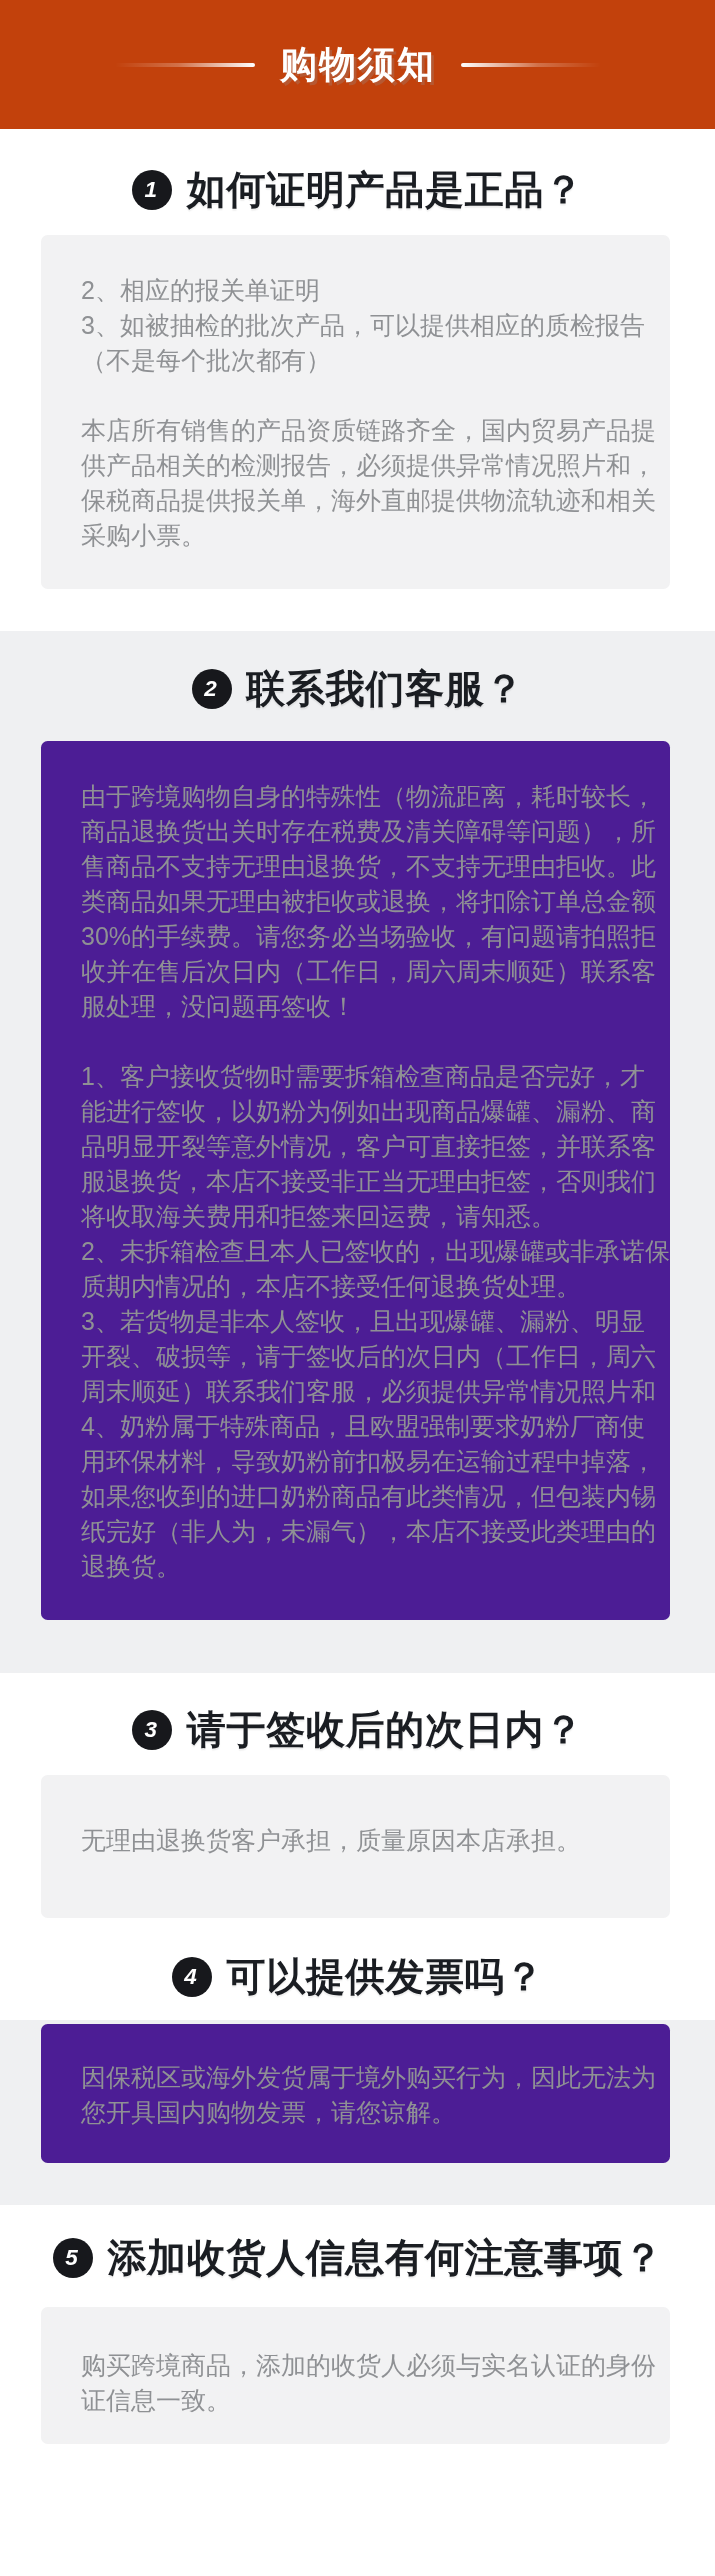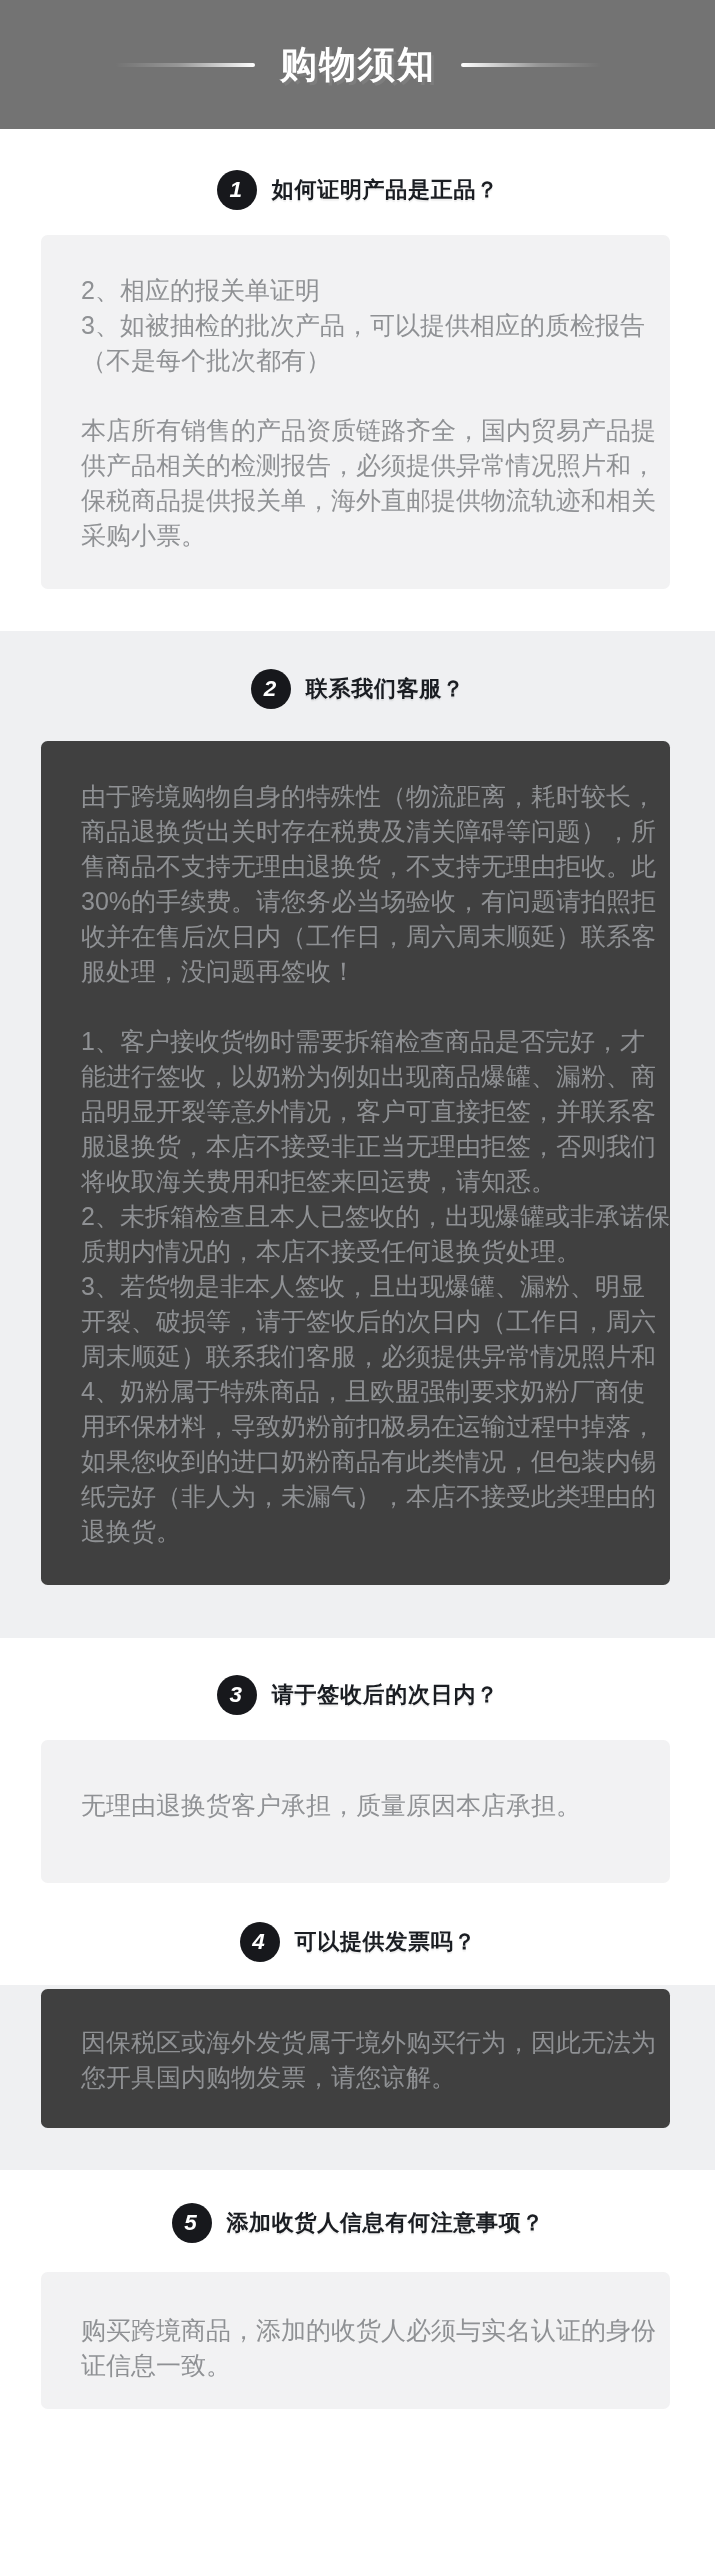--- a/index.html
+++ b/index.html
@@ -2,50 +2,50 @@
 <html style="font-size:10.6px"><head>
 <meta charset="utf-8">
 <style>
   html,body{margin:0;padding:0;background:#ffffff;}
   .page{
     width:716px;height:2576px;margin:0 auto;background:#ffffff;
     overflow:hidden;font-family:"Liberation Sans",sans-serif;position:relative;
   }
   
   .hdr{
-    height:129px;background:#737373;
+    height:129px;background:#c2410c;
     display:flex;align-items:center;justify-content:center;gap:25px;
   }
   .hdr-title{
     margin:0;color:#ffffff;font-size:37px;font-weight:700;letter-spacing:2px;
     text-shadow:2.7px 3.3px 0 rgba(150,150,150,0.28);
   }
   .hline{width:140px;height:4px;border-radius:2px;flex:0 0 auto;}
   .hline-left{background:linear-gradient(90deg,rgba(255,255,255,0) 0%,rgba(255,255,255,0.25) 45%,#ffffff 100%);}
   .hline-right{background:linear-gradient(270deg,rgba(255,255,255,0) 0%,rgba(255,255,255,0.25) 45%,#ffffff 100%);}
   
   .sec-heading{
     display:flex;align-items:center;justify-content:center;gap:14.6px;height:41px;
   }
   .badge{
     width:40px;height:40px;border-radius:50%;background:#17181c;color:#ffffff;
     font-size:22.5px;font-weight:700;font-style:italic;
     display:flex;align-items:center;justify-content:center;flex:0 0 auto;
     padding-right:2.7px;box-sizing:border-box;
   }
   .sec-title{
-    font-size:22px;font-weight:700;color:#1a1d22;letter-spacing:0.7px;
+    font-size:39px;font-weight:700;color:#1a1d22;letter-spacing:0.7px;
     text-shadow:0 2px 1.3px rgba(0,0,0,0.07);
   }
   
   .card{
     width:629px;margin-left:41px;border-radius:6.6px;box-sizing:border-box;
   }
   .card-gray{background:#f2f2f3;}
-  .card-white{background:#404040;}
+  .card-white{background:#4c1d95;}
   .tline{
     font-size:25px;line-height:35px;min-height:35px;color:#8f9194;
     white-space:nowrap;letter-spacing:0;
   }
   
   .band{background:#eff0f2;}
   
   #sec1-heading{margin-top:40px;}
   #card1{margin-top:25px;padding:38px 26.5px 36px 40px;}
   #band2{margin-top:42px;padding:37px 0 53px 0;}
@@ -86,20 +86,21 @@
 
   <section class="band" id="band2">
     <div class="sec-heading">
       <span class="badge">2</span>
       <span class="sec-title">联系我们客服？</span>
     </div>
     <div class="card card-white">
         <div class="tline">由于跨境购物自身的特殊性（物流距离，耗时较长，</div>
         <div class="tline">商品退换货出关时存在税费及清关障碍等问题），所</div>
         <div class="tline">售商品不支持无理由退换货，不支持无理由拒收。此</div>
+        <div class="tline">类商品如果无理由被拒收或退换，将扣除订单总金额</div>
         <div class="tline">30%的手续费。请您务必当场验收，有问题请拍照拒</div>
         <div class="tline">收并在售后次日内（工作日，周六周末顺延）联系客</div>
         <div class="tline">服处理，没问题再签收！</div>
         <div class="tline">&nbsp;</div>
         <div class="tline">1、客户接收货物时需要拆箱检查商品是否完好，才</div>
         <div class="tline">能进行签收，以奶粉为例如出现商品爆罐、漏粉、商</div>
         <div class="tline">品明显开裂等意外情况，客户可直接拒签，并联系客</div>
         <div class="tline">服退换货，本店不接受非正当无理由拒签，否则我们</div>
         <div class="tline">将收取海关费用和拒签来回运费，请知悉。</div>
         <div class="tline">2、未拆箱检查且本人已签收的，出现爆罐或非承诺保</div>

